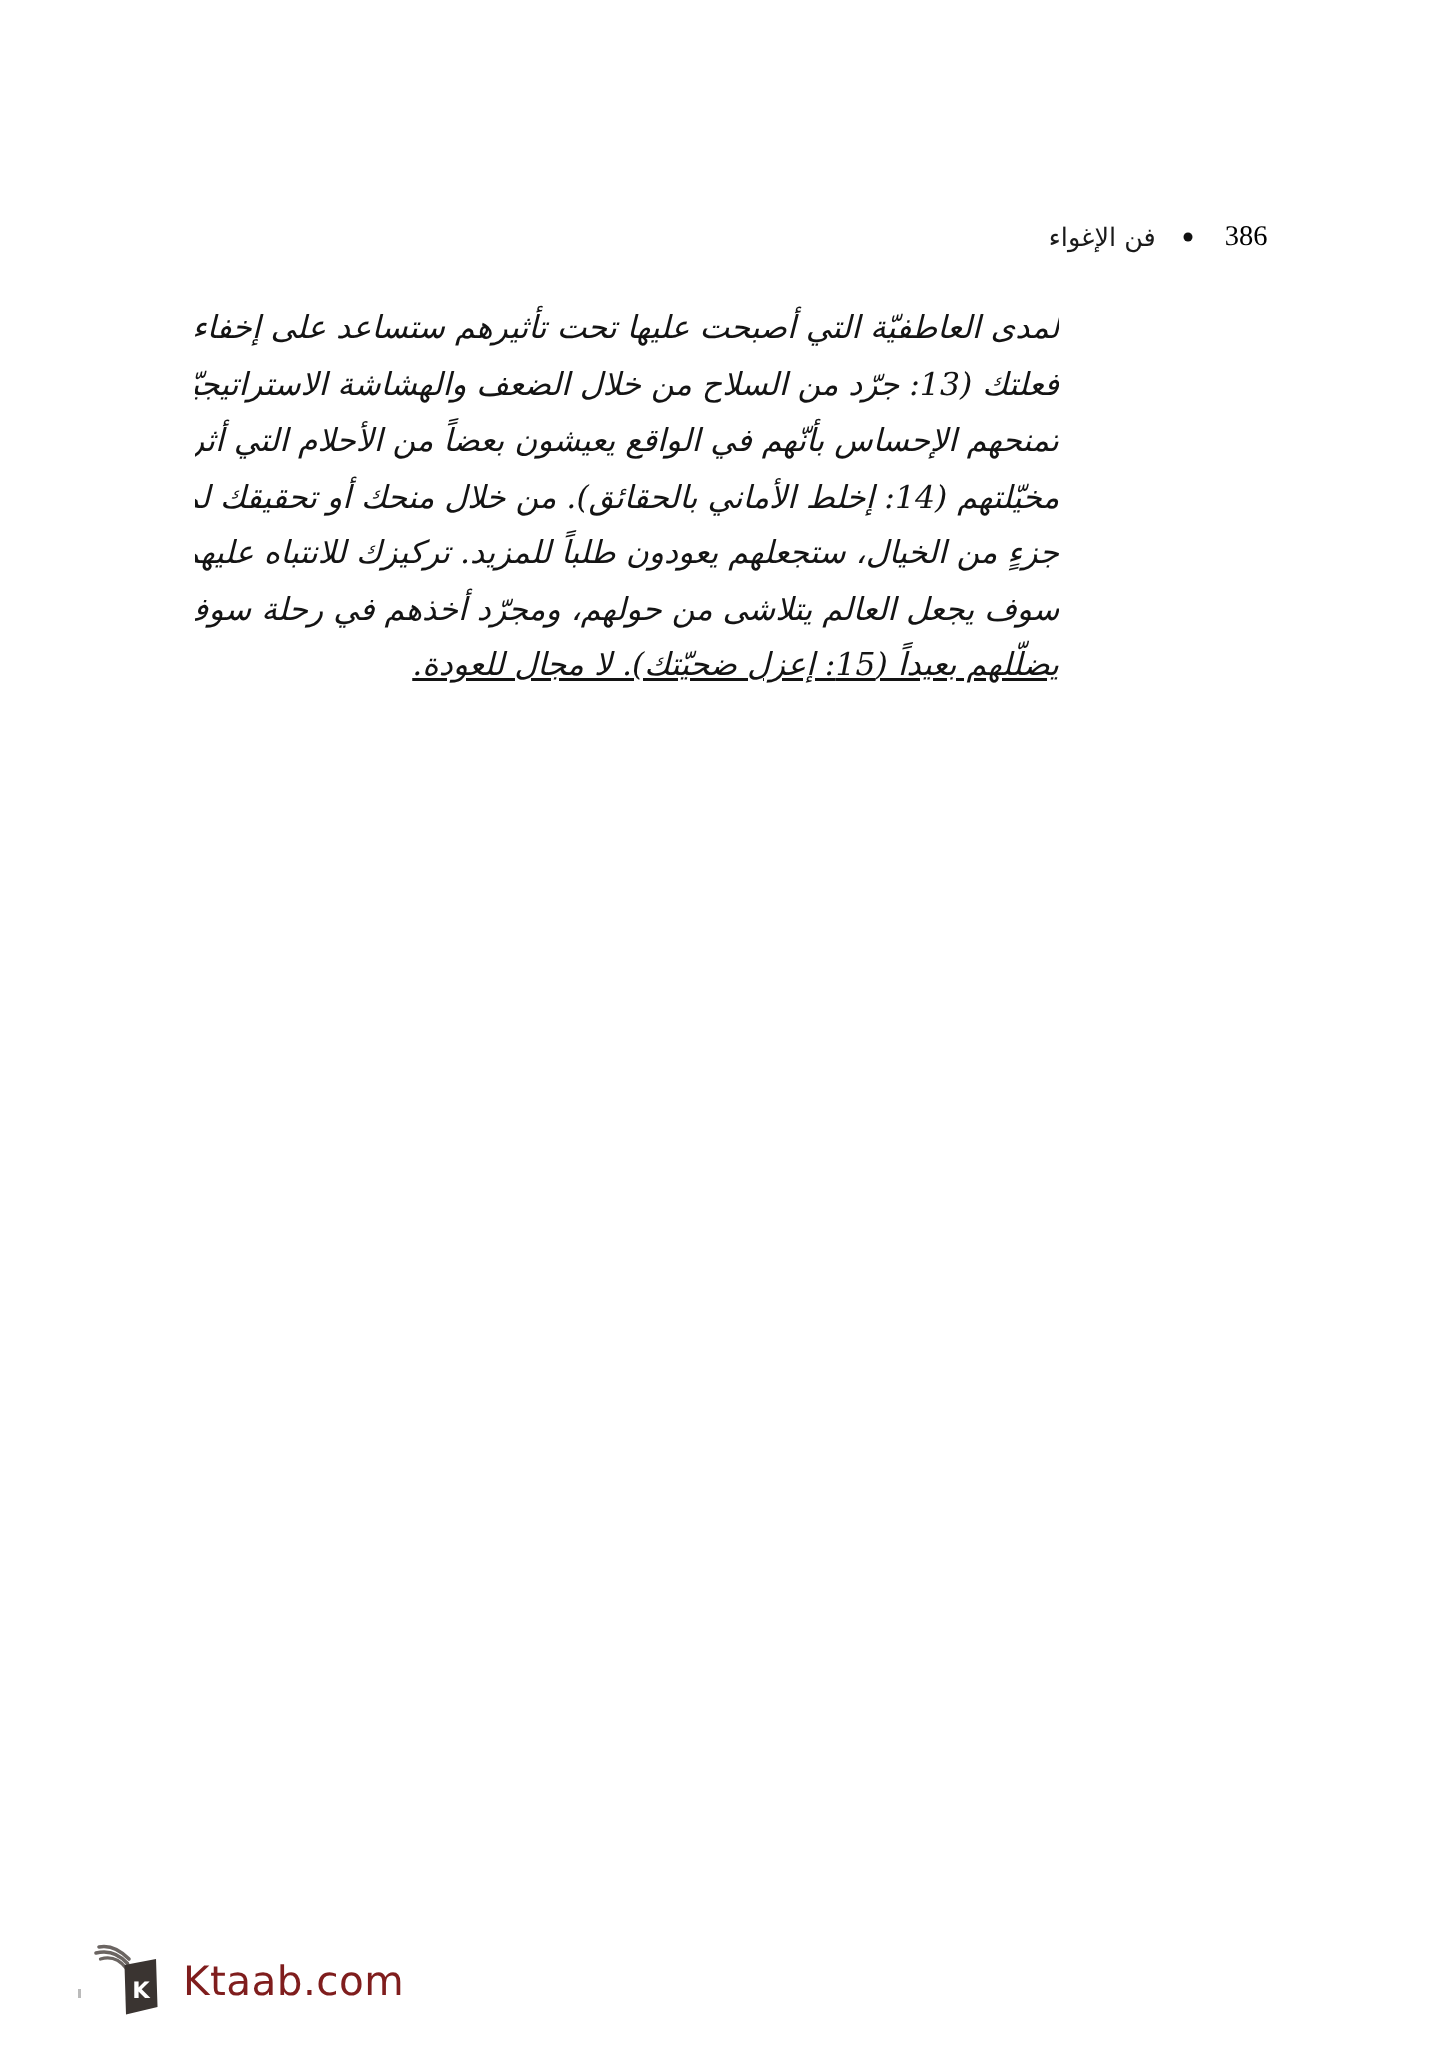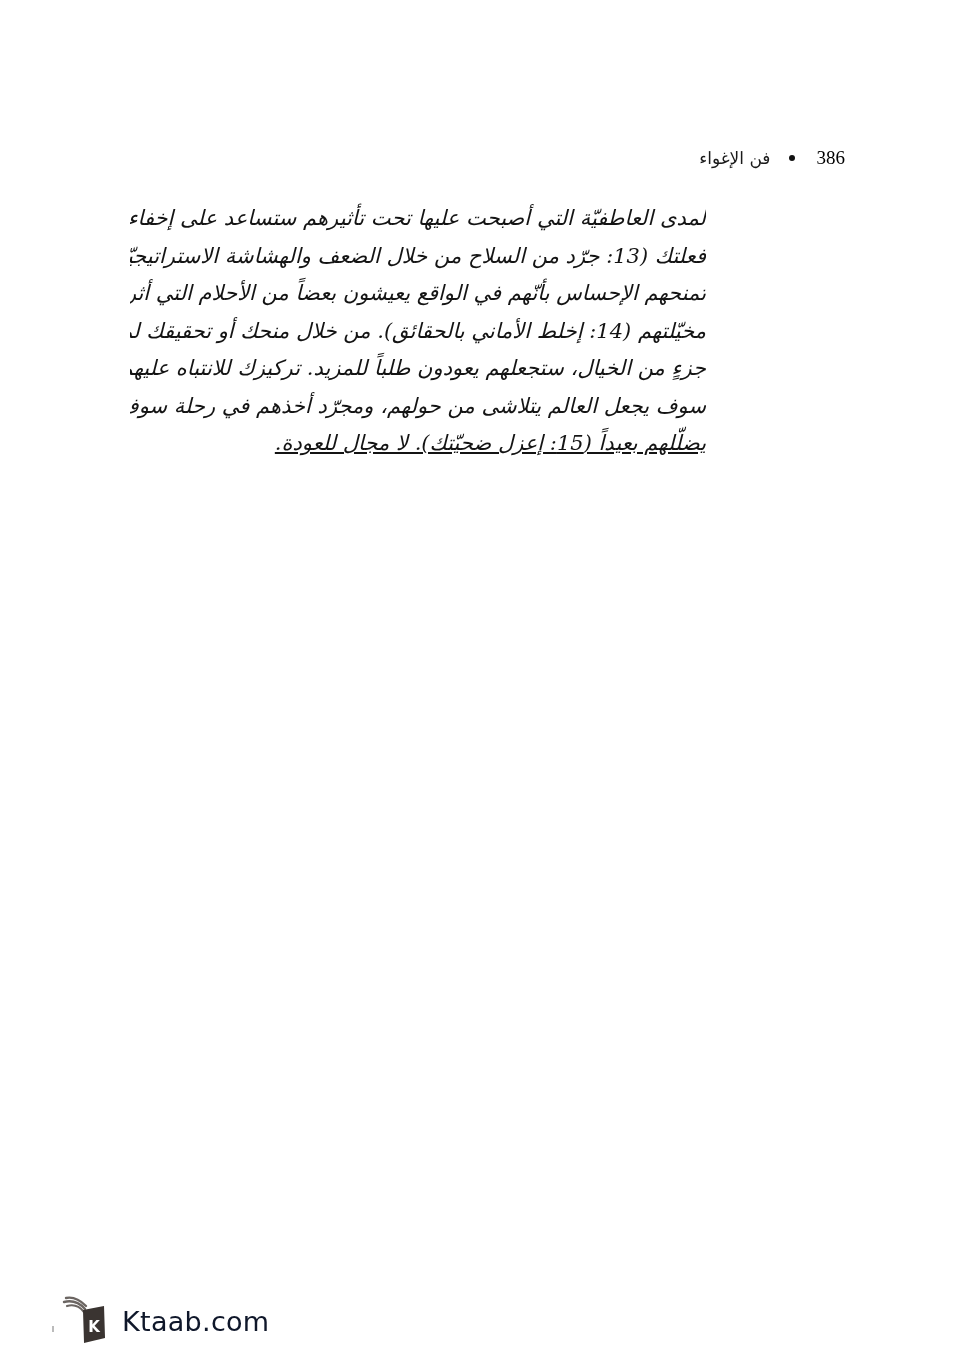--- a/index.html
+++ b/index.html
@@ -85,21 +85,21 @@
       position: relative;
       width: 60px;
       height: 60px;
     }
     .logo-mark svg {
       display: block;
     }
     .logo-text {
       font-family: "DejaVu Sans", "Liberation Sans", sans-serif;
       font-size: 27px;
-      color: #0f172a;
+      color: #7f1d1d;
       letter-spacing: 0.3px;
       margin-top: 6px;
     }
     .logo-dot {
       position: absolute;
       left: 52px;
       top: 1326px;
       width: 2px;
       height: 6px;
       background: #bbb;

